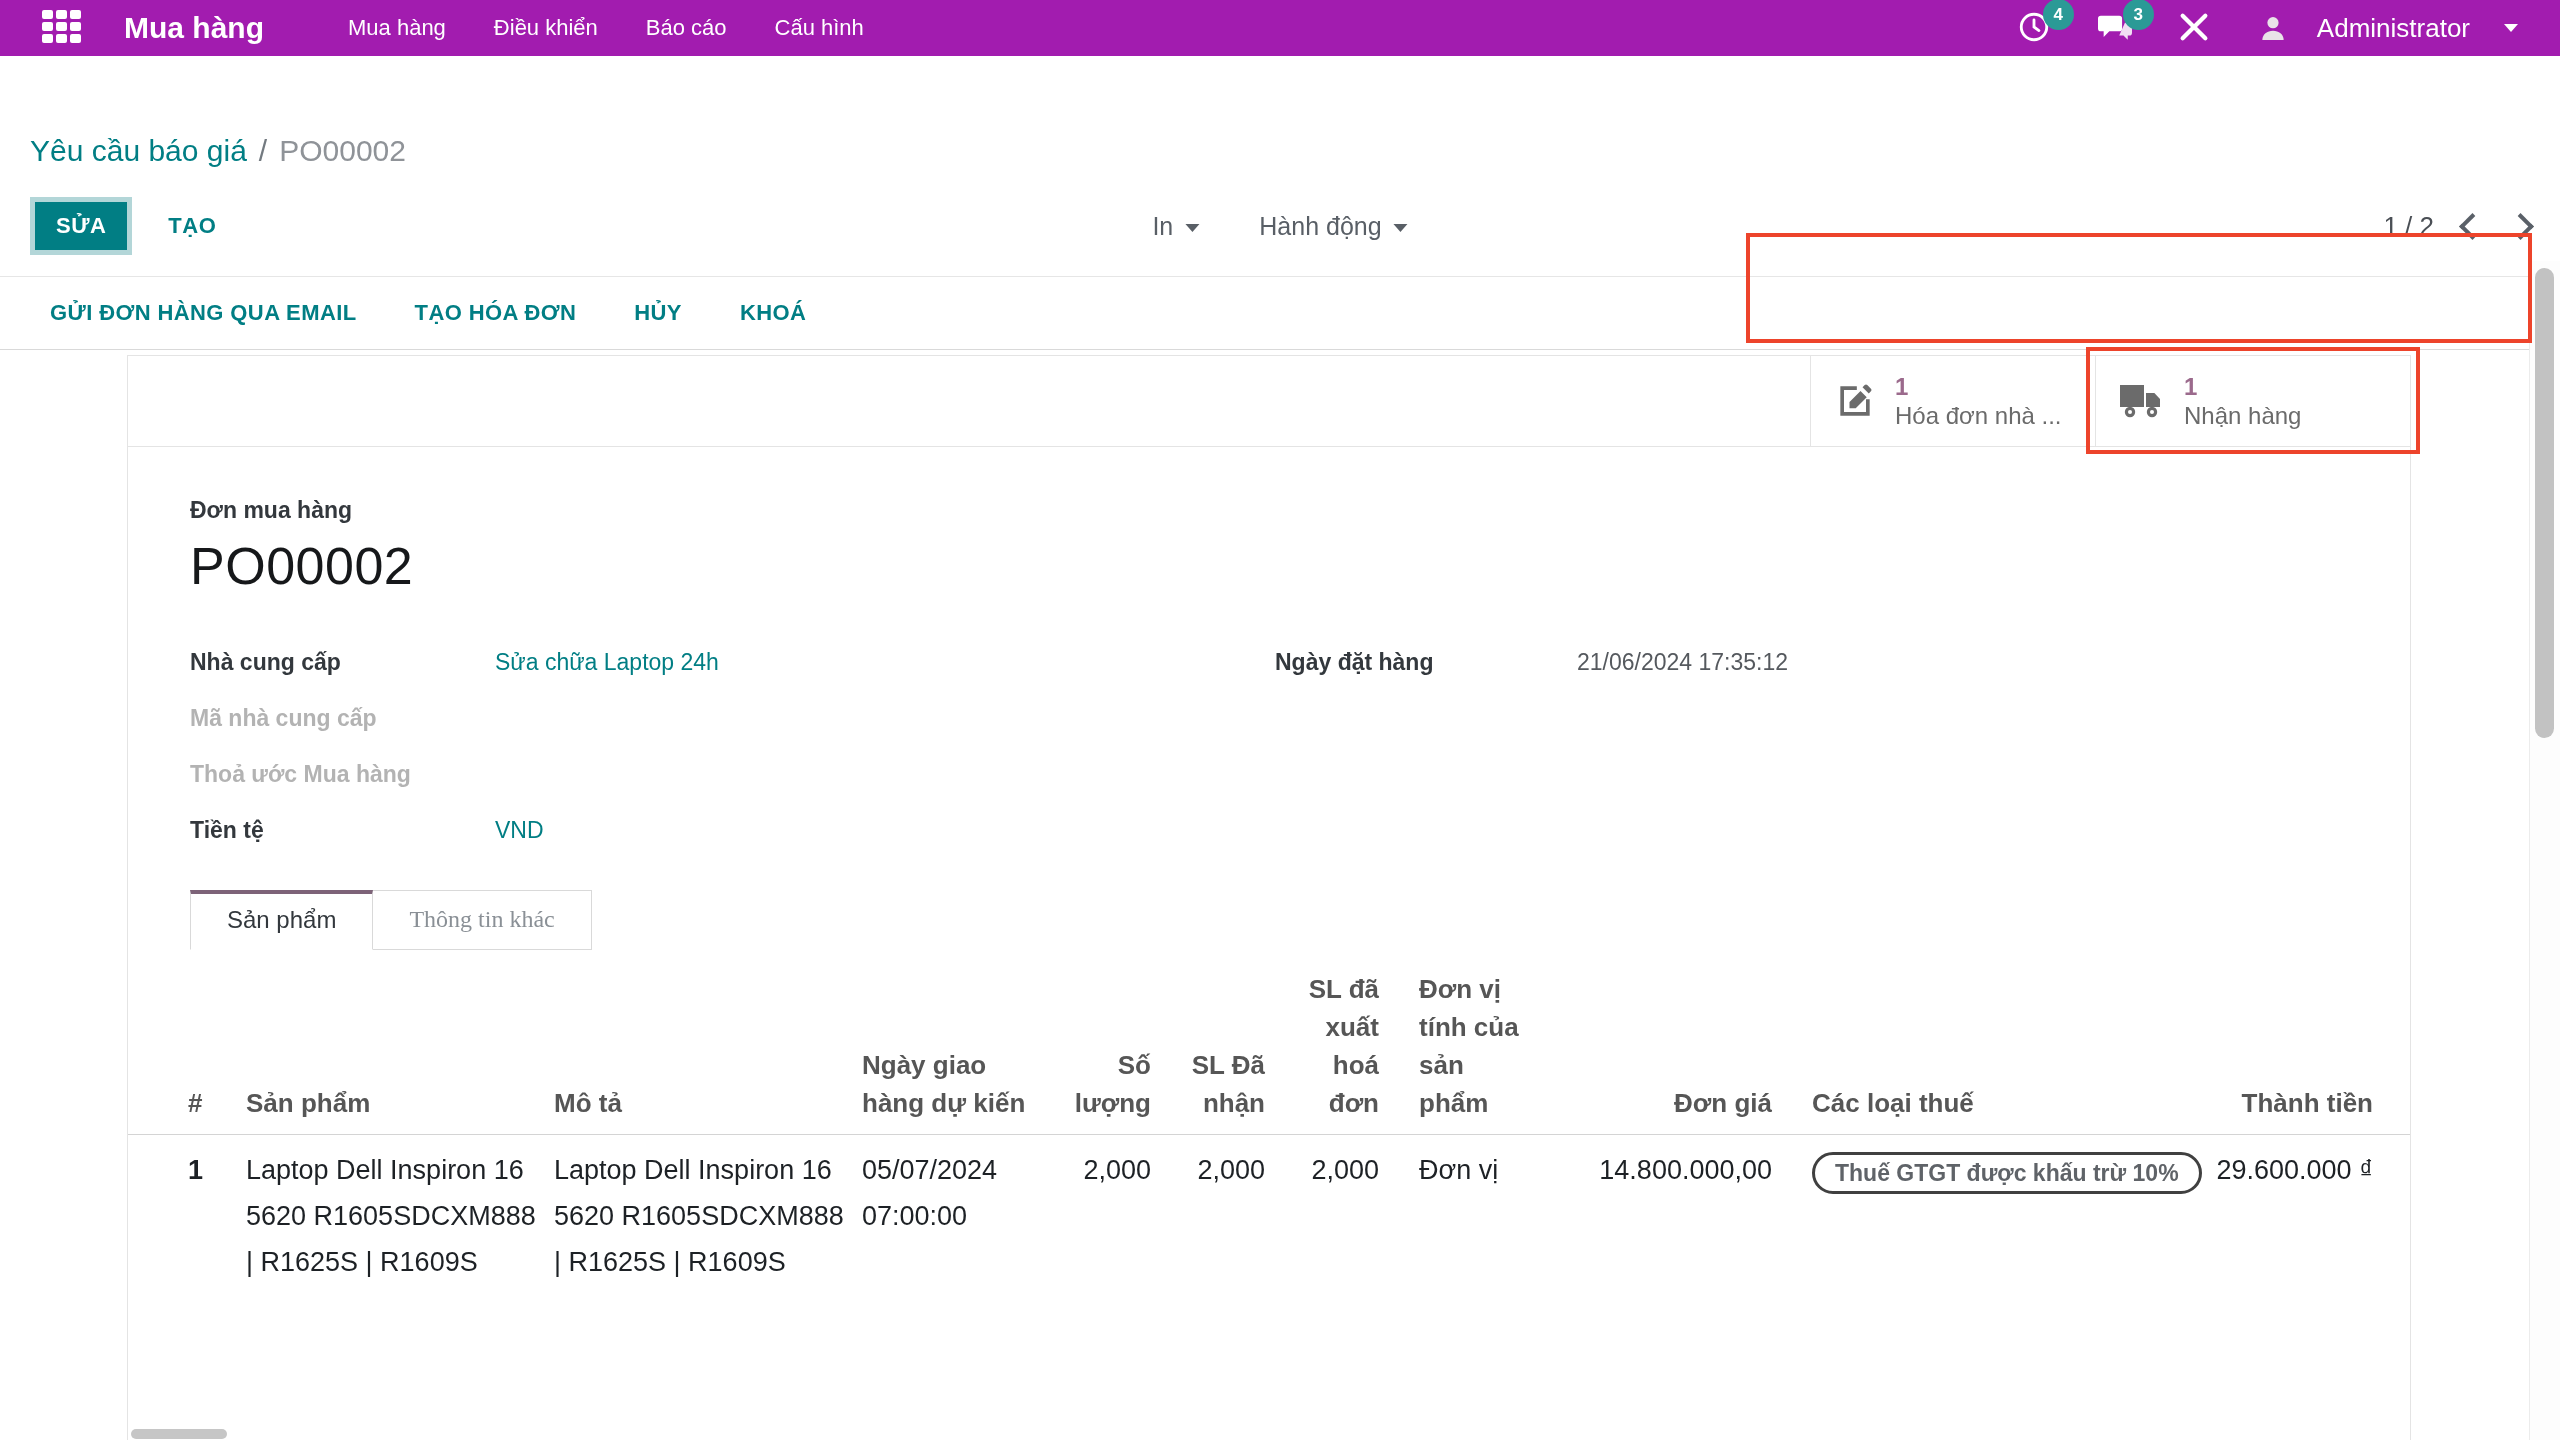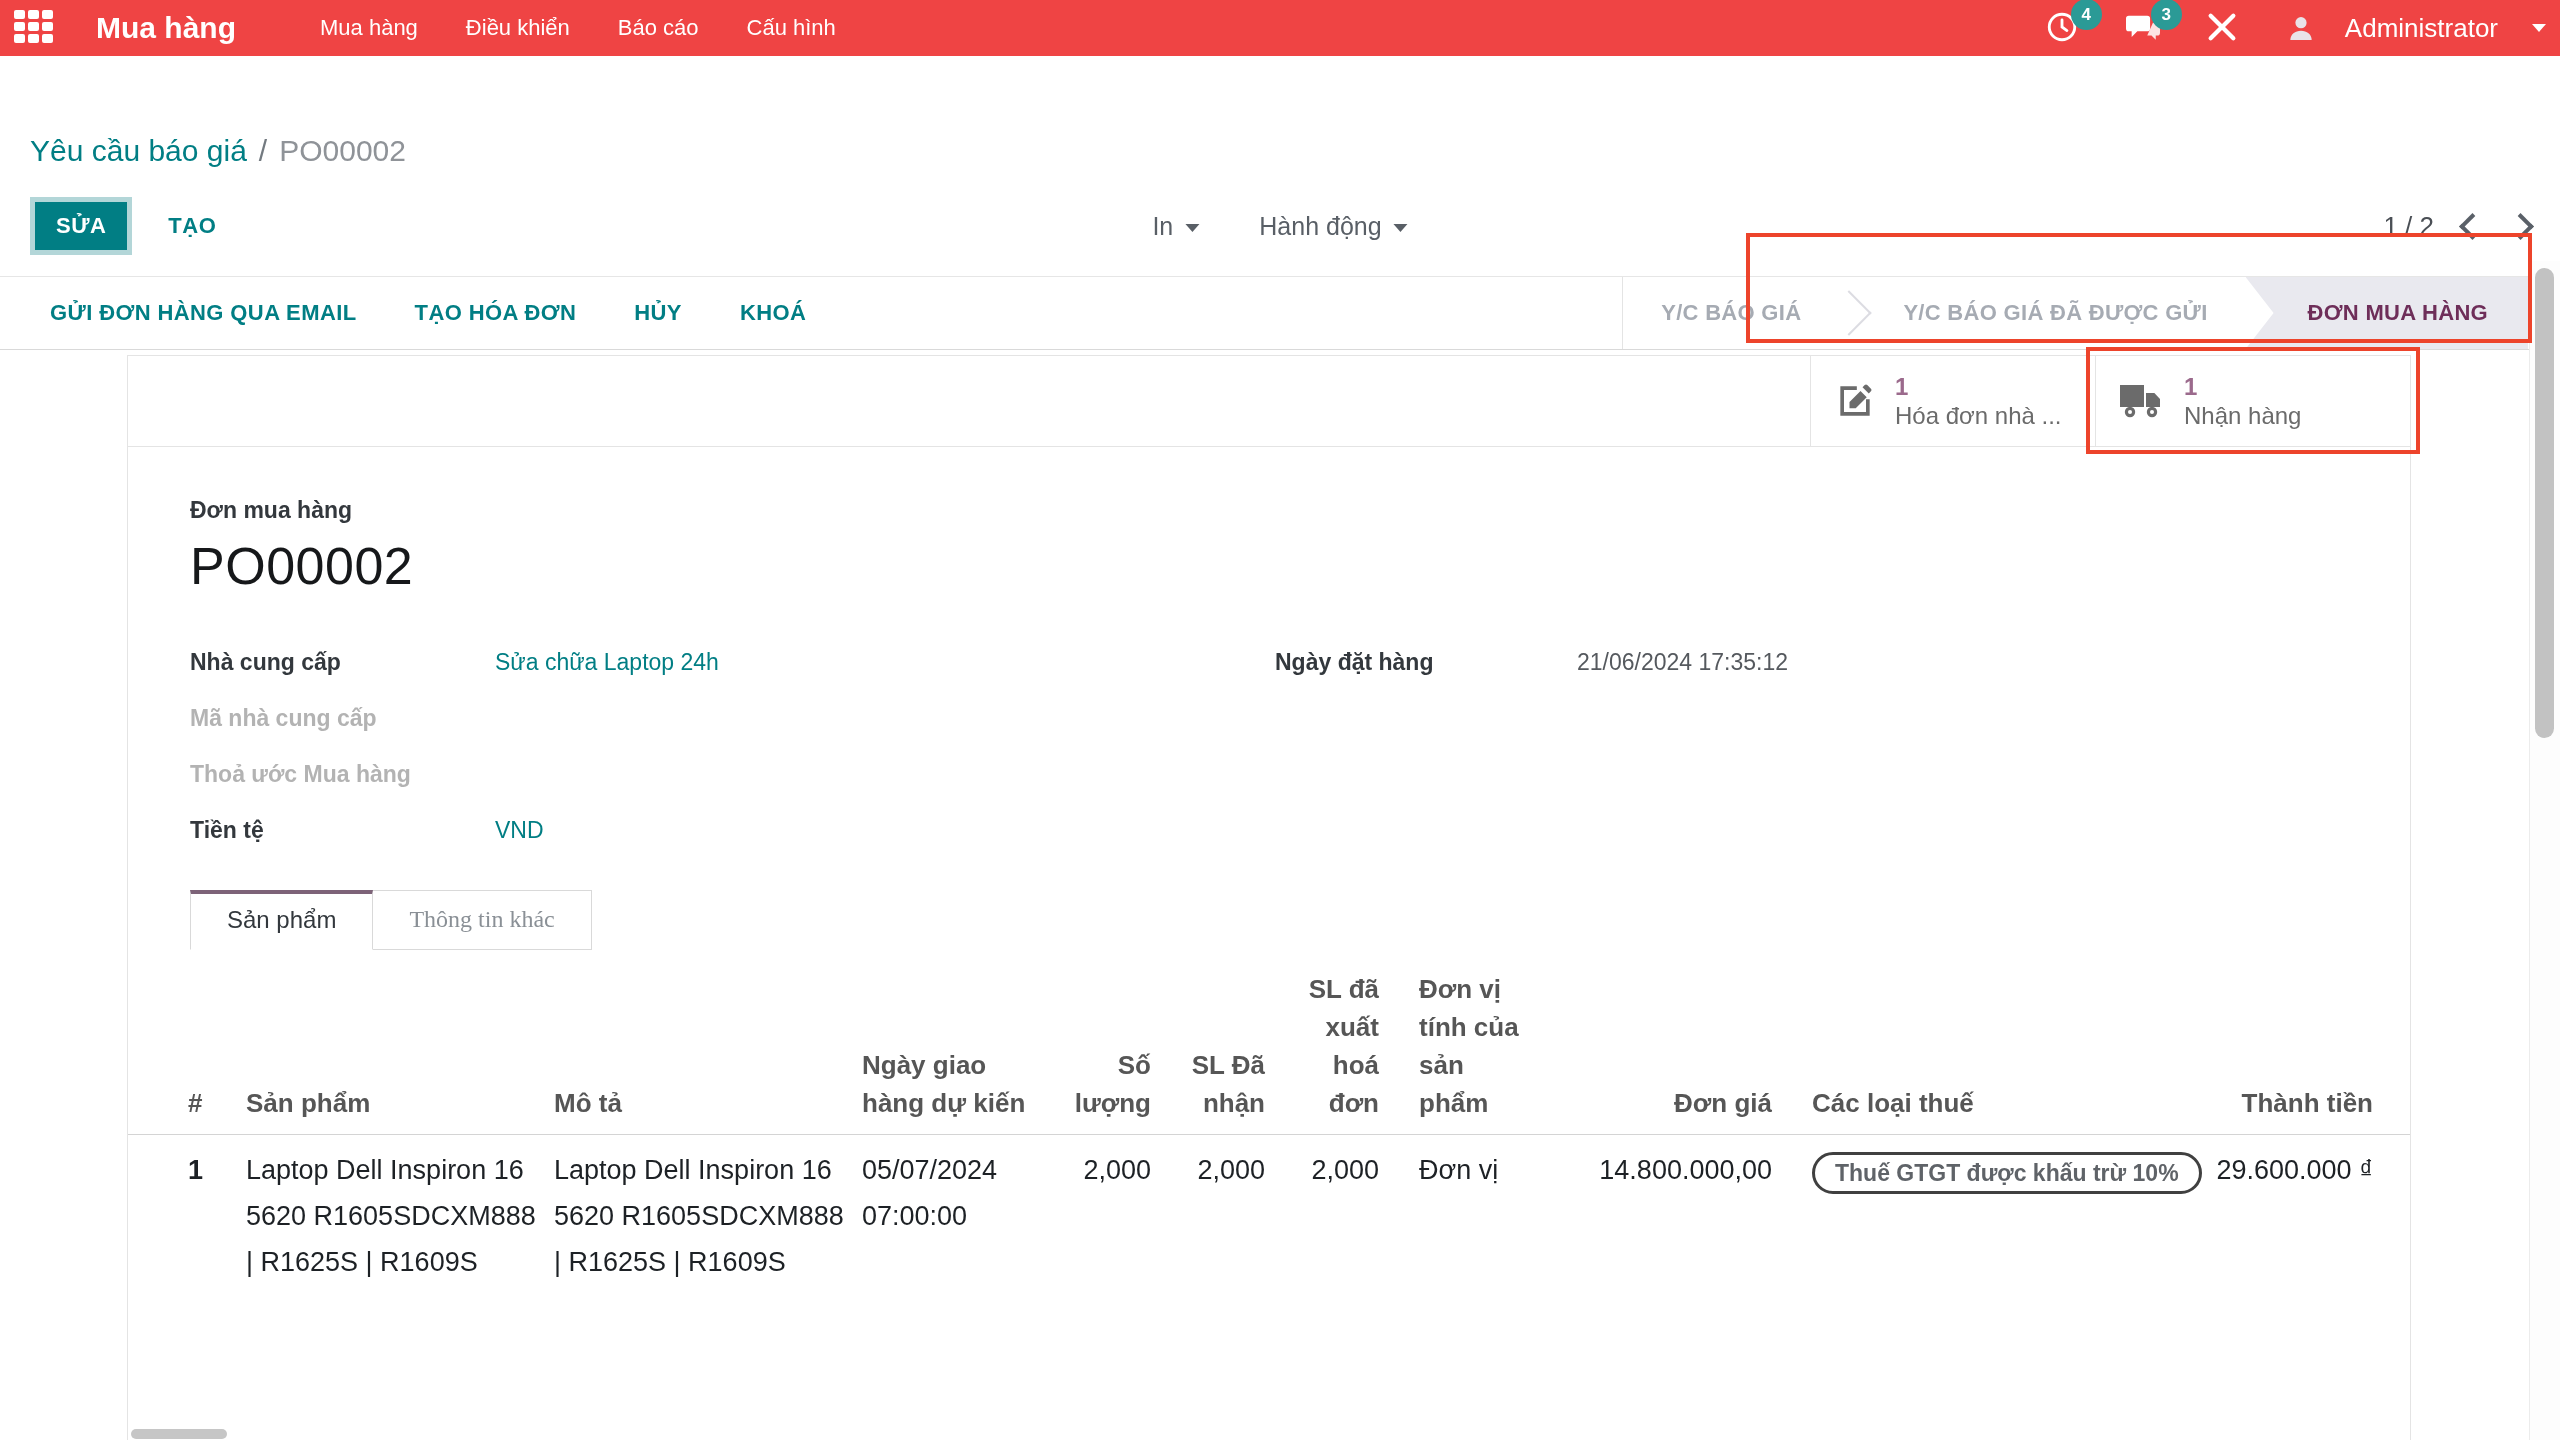--- a/index.html
+++ b/index.html
@@ -1,20 +1,20 @@
 <!DOCTYPE html>
 <html><head>
 <meta charset="utf-8">
 <style>
   html,body{margin:0;padding:0;}
   body{width:2560px;height:1440px;overflow:hidden;background:#fff;
        font-family:"Liberation Sans",sans-serif;position:relative;color:#1d2125;}
 
   
-  .navbar{height:56px;background:#ef4444;display:flex;align-items:center;padding:0 14px;color:#fff;text-align:center;}
+  .navbar{height:56px;background:#a21caf;display:flex;align-items:center;padding:0 42px;color:#fff;text-align:center;}
   .apps-grid{width:42px;height:36px;display:grid;grid-template-columns:repeat(3,11px);grid-template-rows:repeat(3,9px);gap:3px;cursor:pointer;}
   .apps-grid span{background:#fff;border-radius:2px;}
   .nav-title{font-size:30px;font-weight:bold;margin:0 84px 0 40px;white-space:nowrap;}
   .nav-menu{display:flex;gap:48px;font-size:22px;}
   .nav-menu div{cursor:pointer;white-space:nowrap;}
   .nav-right{margin-left:auto;display:flex;align-items:center;gap:44px;}
   .icon-wrap{position:relative;width:36px;height:36px;}
   .icon-wrap svg{display:block;}
   .badge{position:absolute;top:-11px;right:-21px;background:#2b9a96;color:#fff;border-radius:50%;
          width:31px;height:31px;font-size:17px;font-weight:bold;display:flex;align-items:center;justify-content:center;}
@@ -177,26 +177,20 @@
   </div>
 </div>
 
 <div class="statusbar">
   <div class="sb-left">
     <div class="sb-btn">GỬI ĐƠN HÀNG QUA EMAIL</div>
     <div class="sb-btn">TẠO HÓA ĐƠN</div>
     <div class="sb-btn">HỦY</div>
     <div class="sb-btn">KHOÁ</div>
   </div>
-  <div class="pipeline">
-    <div class="step">Y/C BÁO GIÁ</div>
-    <div class="step-sep"></div>
-    <div class="step">Y/C BÁO GIÁ ĐÃ ĐƯỢC GỬI</div>
-    <div class="step active">ĐƠN MUA HÀNG</div>
-  </div>
 </div>
 
 <div class="sheet">
   <div class="smart-row">
     <div class="smart-btn" style="min-width:285px;">
       <svg width="44" height="44" viewBox="0 0 24 24" fill="#6b6b6b">
         <path d="M4 4h9v2H6v12h12v-7h2v9H4z"></path>
         <path d="M20.7 5.3l-2-2a1 1 0 00-1.4 0l-1.2 1.2 3.4 3.4 1.2-1.2a1 1 0 000-1.4zM9 12.6V16h3.4l6-6L15 6.6z"></path>
       </svg>
       <div class="smart-txt">

